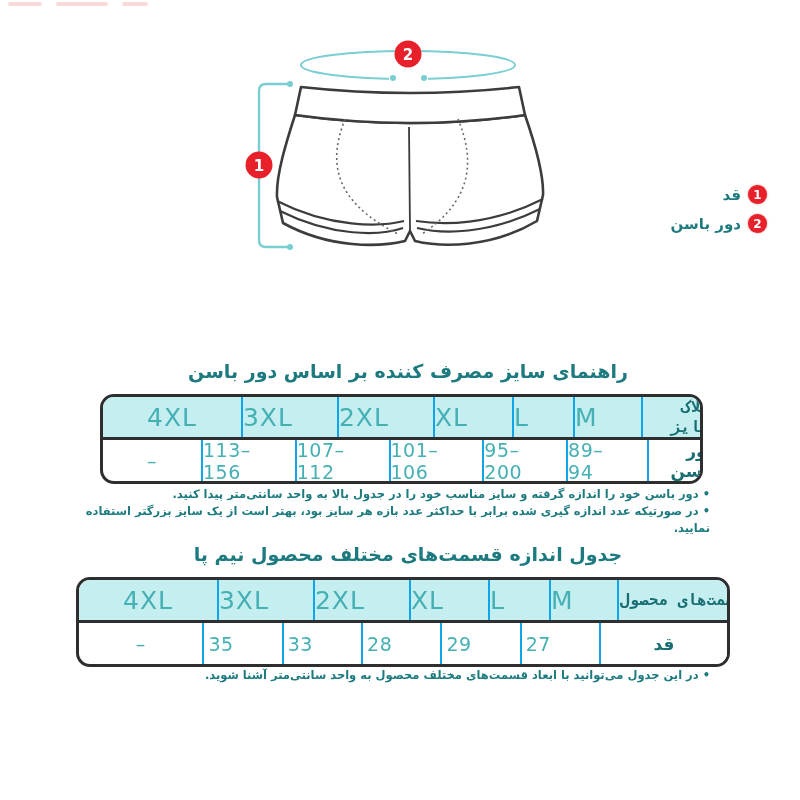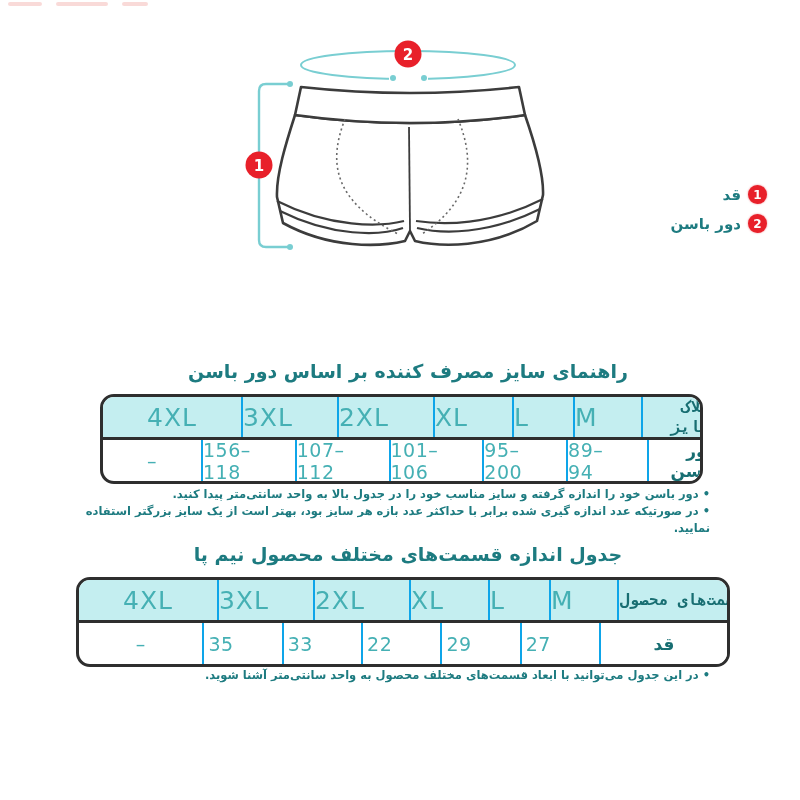--- a/index.html
+++ b/index.html
@@ -134,21 +134,21 @@
     <div class="cell size-label">4XL</div>
     <div class="cell size-label">3XL</div>
     <div class="cell size-label">2XL</div>
     <div class="cell size-label">XL</div>
     <div class="cell size-label">L</div>
     <div class="cell size-label">M</div>
     <div class="cell fa-th">ملاک سایز</div>
   </div>
   <div class="trow data">
     <div class="cell range-val">–</div>
-    <div class="cell range-val">156–118</div>
+    <div class="cell range-val">113–156</div>
     <div class="cell range-val">107–112</div>
     <div class="cell range-val">101–106</div>
     <div class="cell range-val">95–200</div>
     <div class="cell range-val">89–94</div>
     <div class="cell fa-td">دور باسن</div>
   </div>
 </div>
 
 <div class="notes notes-1">
   <div>• دور باسن خود را اندازه گرفته و سایز مناسب خود را در جدول بالا به واحد سانتی‌متر پیدا کنید.</div>
@@ -164,21 +164,21 @@
     <div class="cell size-label">2XL</div>
     <div class="cell size-label">XL</div>
     <div class="cell size-label">L</div>
     <div class="cell size-label">M</div>
     <div class="cell fa-th">قسمت‌های محصول</div>
   </div>
   <div class="trow data">
     <div class="cell range-val">–</div>
     <div class="cell range-val">35</div>
     <div class="cell range-val">33</div>
-    <div class="cell range-val">22</div>
+    <div class="cell range-val">28</div>
     <div class="cell range-val">29</div>
     <div class="cell range-val">27</div>
     <div class="cell fa-td">قد</div>
   </div>
 </div>
 
 <div class="notes notes-2">
   <div>• در این جدول می‌توانید با ابعاد قسمت‌های مختلف محصول به واحد سانتی‌متر آشنا شوید.</div>
 </div>
 

